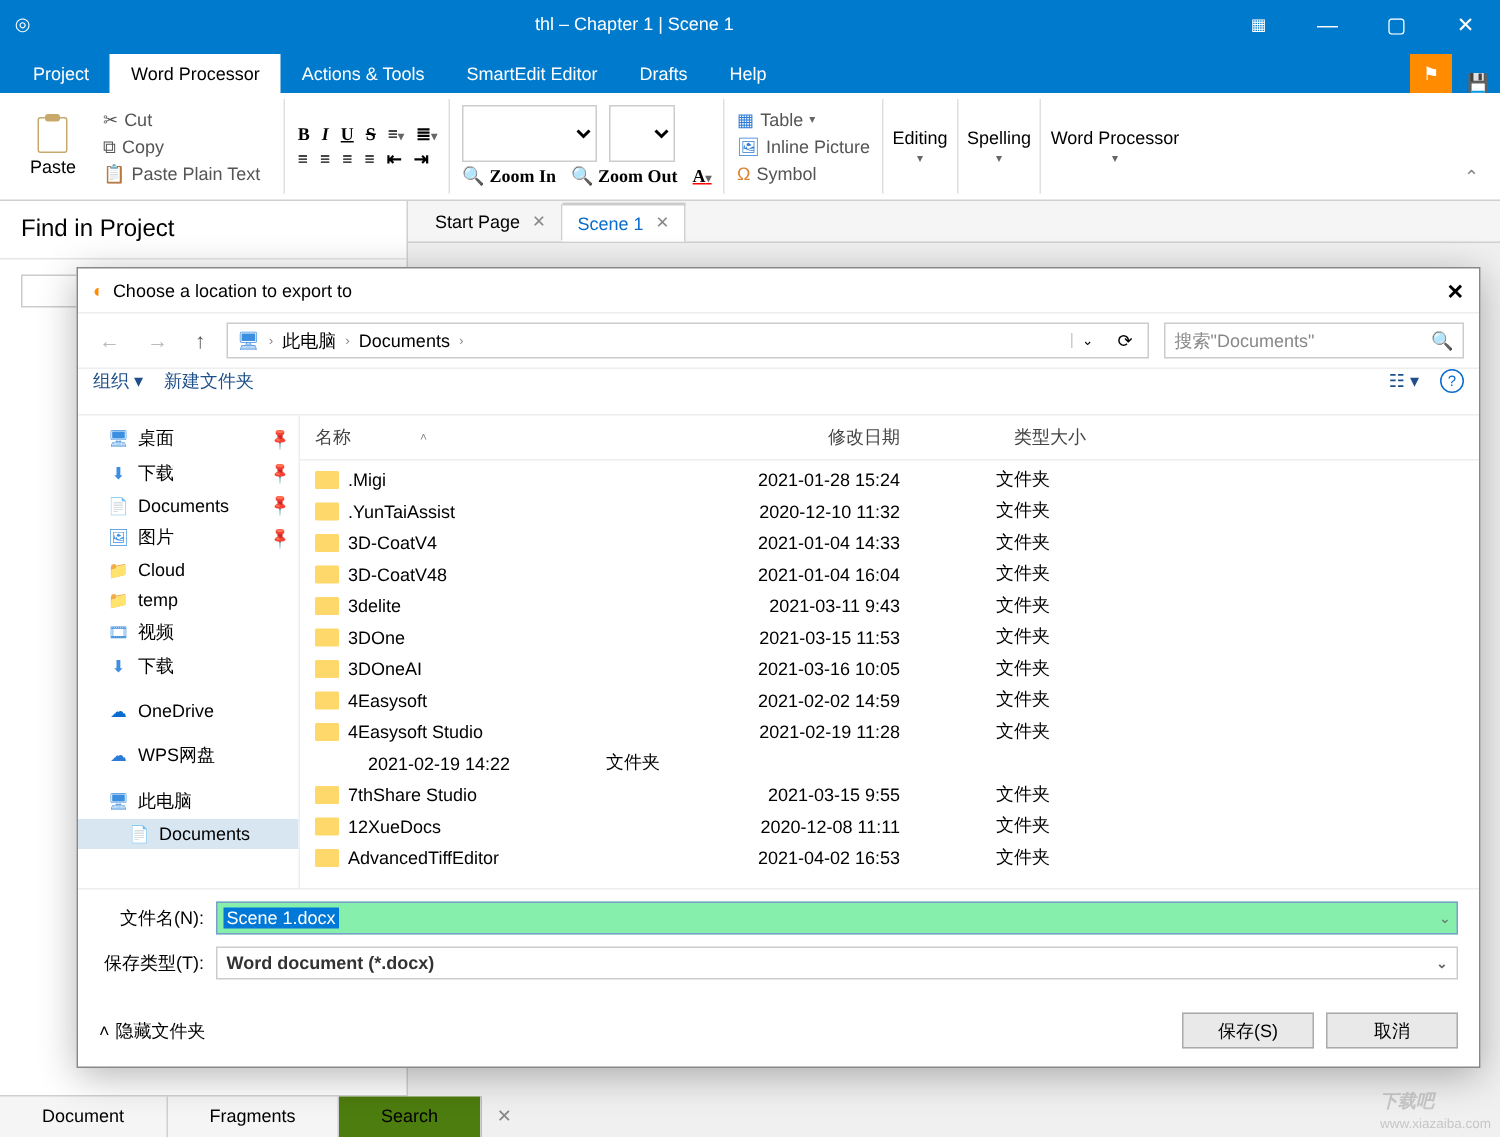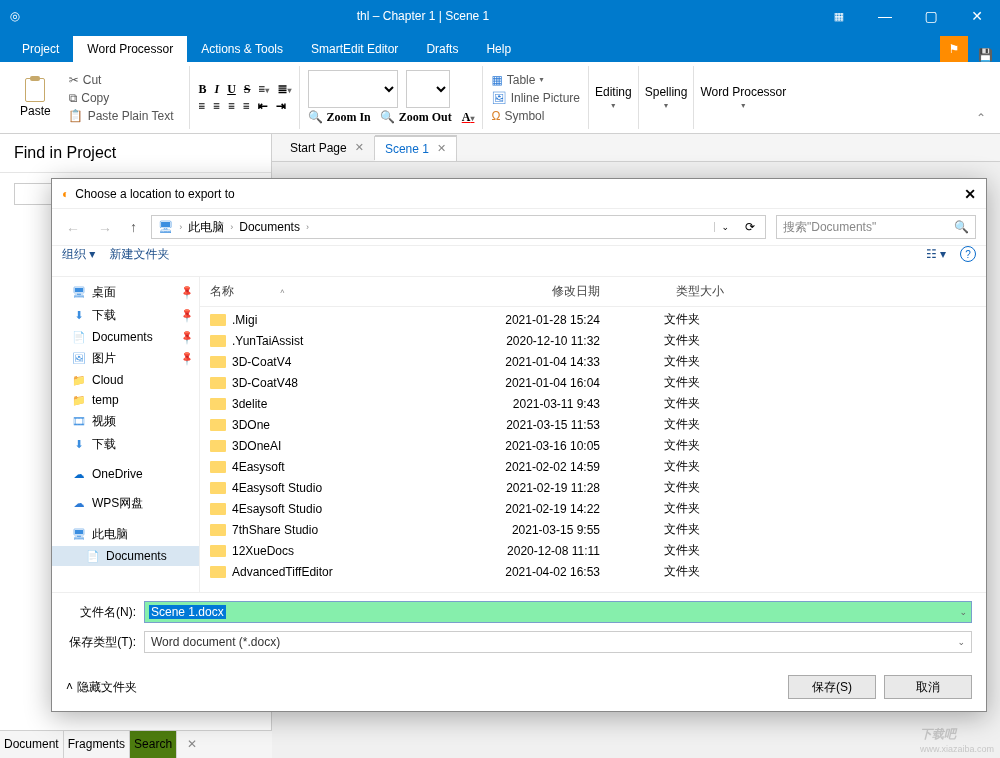--- a/index.html
+++ b/index.html
@@ -39,21 +39,21 @@
 .doctabs .dtab.active { background: #fff; color: #0a6ccc; border-top: 2px solid #ccc; }
 .doctabs .close { color: #888; font-size: 11px; }
 
 
 .leftpanel { position: absolute; left: 0; top: 134px; width: 272px; bottom: 28px; background: #fff; border-right: 1px solid #d0d0d0; }
 .leftpanel h3 { font-size: 16px; font-weight: 400; padding: 10px 14px; border-bottom: 1px solid #e5e5e5; }
 .leftpanel input { width: 240px; margin: 10px 14px; height: 22px; border: 1px solid #ccc; padding: 0 6px; }
 
 
 .bottomtabs { position: absolute; left: 0; bottom: 0; width: 272px; height: 28px; background: #f5f5f5; border-top: 1px solid #d0d0d0; display: flex; }
-.bottomtabs .btab { padding: 6px 4px; border-right: 1px solid #d0d0d0; }
+.bottomtabs .btab { padding: 6px 28px; border-right: 1px solid #d0d0d0; }
 .bottomtabs .btab.active { background: #4d7c0f; }
 .bottomtabs .close { padding: 6px 10px; color: #888; }
 
 
 .dialog { position: absolute; left: 51px; top: 178px; width: 936px; height: 534px; background: #fff; border: 1px solid #888; box-shadow: 0 5px 25px rgba(0,0,0,0.3); display: flex; flex-direction: column; }
 .dialog .dtitle { height: 30px; display: flex; align-items: center; padding: 0 10px; border-bottom: 1px solid #eee; }
 .dialog .dtitle .warn { color: #ff8c00; margin-right: 6px; }
 .dialog .dtitle .dclose { margin-left: auto; font-size: 14px; font-weight: bold; }
 .dialog .navbar { height: 36px; display: flex; align-items: center; padding: 0 10px; gap: 10px; }
 .dialog .navbar .navarr { color: #bbb; font-size: 14px; padding: 0 4px; }
@@ -82,21 +82,21 @@
 .dialog .files .frow .c1 { width: 260px; display: flex; align-items: center; gap: 6px; }
 .dialog .files .frow .c2 { width: 130px; }
 .dialog .files .frow .c3 { width: 100px; }
 .dialog .files .folder-icon { width: 16px; height: 12px; background: #ffd86b; border-radius: 1px; display: inline-block; }
 .dialog .bottom { border-top: 1px solid #eee; padding: 8px 14px; }
 .dialog .bottom .brow { display: flex; align-items: center; gap: 8px; margin-bottom: 8px; }
 .dialog .bottom .blabel { width: 70px; text-align: right; }
 .dialog .bottom .binput { flex: 1; height: 22px; border: 1px solid #7a9fcc; display: flex; align-items: center; padding: 0 4px; }
 .dialog .bottom .binput.sel { background: #86efac; }
 .dialog .bottom .binput .selected { background: #0078d7; color: #fff; padding: 0 2px; }
-.dialog .bottom .bselect { flex: 1; height: 22px; border: 1px solid #ccc; display: flex; align-items: center; padding: 0 6px; color: #333; }
+.dialog .bottom .bselect { flex: 1; height: 22px; border: 1px solid #ccc; display: flex; align-items: center; padding: 0 6px; color: #333; font-weight: bold; }
 .dialog .bottom .bselect .dd { margin-left: auto; font-size: 9px; color: #666; }
 .dialog .bottom .binput .dd { margin-left: auto; font-size: 9px; color: #666; }
 .dialog .footer { display: flex; align-items: center; padding: 6px 14px 12px; gap: 10px; }
 .dialog .footer .hide { display: flex; align-items: center; gap: 4px; }
 .dialog .footer .btns { margin-left: auto; display: flex; gap: 8px; }
 .dialog .footer button { width: 88px; height: 24px; border: 1px solid #aaa; background: #e9e9e9; }
 
 
 .watermark { position: absolute; right: 6px; bottom: 4px; color: rgba(120,120,120,0.35); font-size: 22px; font-style: italic; font-weight: bold; pointer-events: none; }
 .watermark .sub { font-size: 9px; display: block; font-style: normal; font-weight: normal; }
@@ -401,24 +401,20 @@
           </div>
           <div class="frow">
             <div class="c1">
               <span class="folder-icon"></span>
               <span>4Easysoft Studio</span>
             </div>
             <div class="c2">2021-02-19 11:28</div>
             <div class="c3">文件夹</div>
           </div>
           <div class="frow">
-            <div class="c1">
-              <span class="folder-icon"></span>
-              <span>4Esaysoft Studio</span>
-            </div>
             <div class="c2">2021-02-19 14:22</div>
             <div class="c3">文件夹</div>
           </div>
           <div class="frow">
             <div class="c1">
               <span class="folder-icon"></span>
               <span>7thShare Studio</span>
             </div>
             <div class="c2">2021-03-15 9:55</div>
             <div class="c3">文件夹</div>

